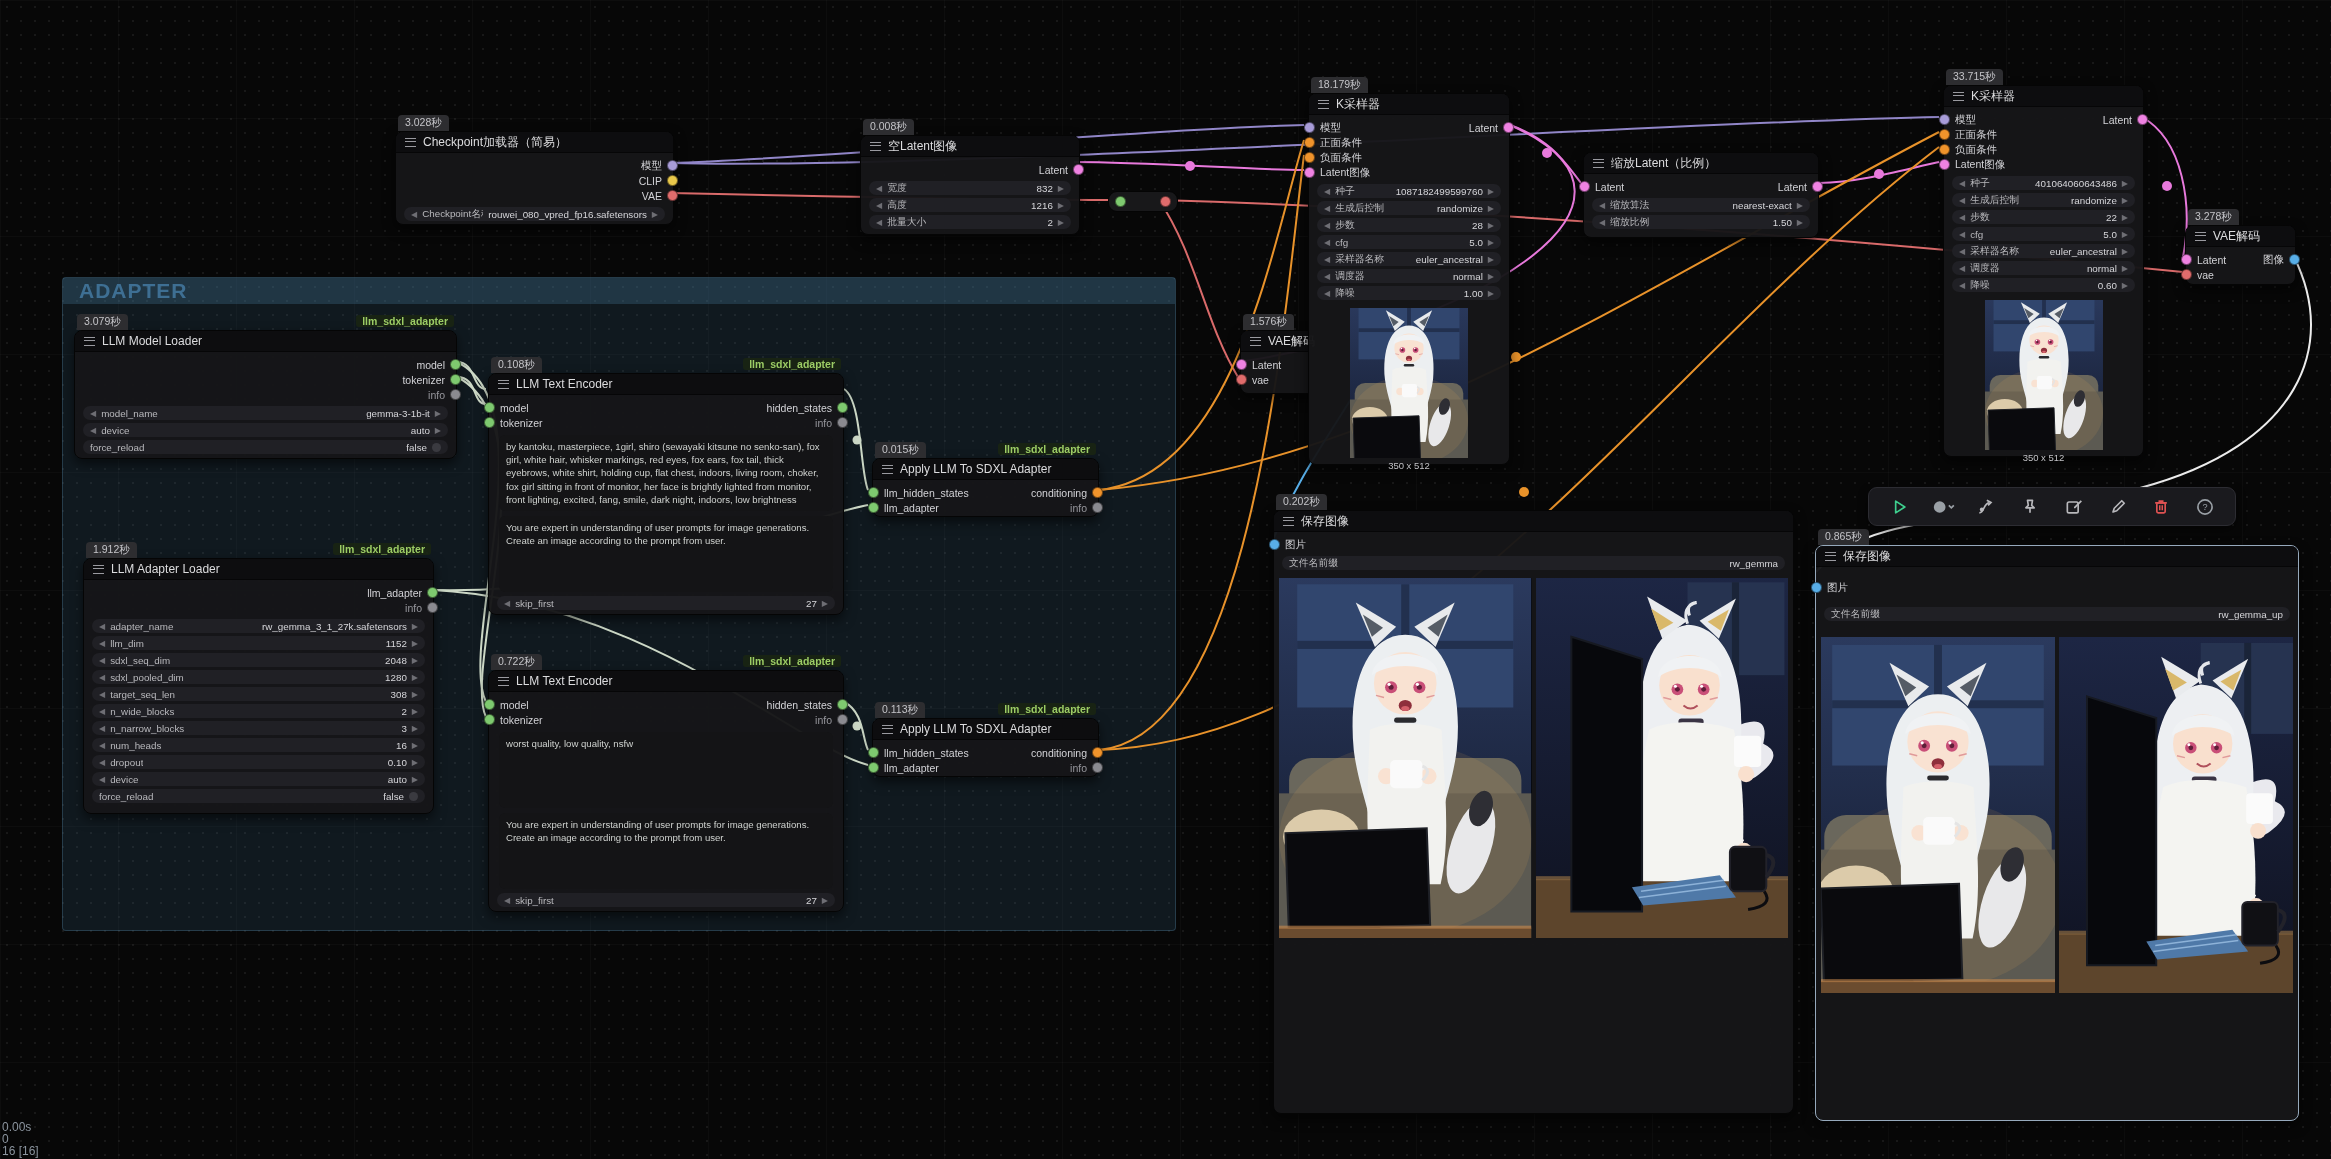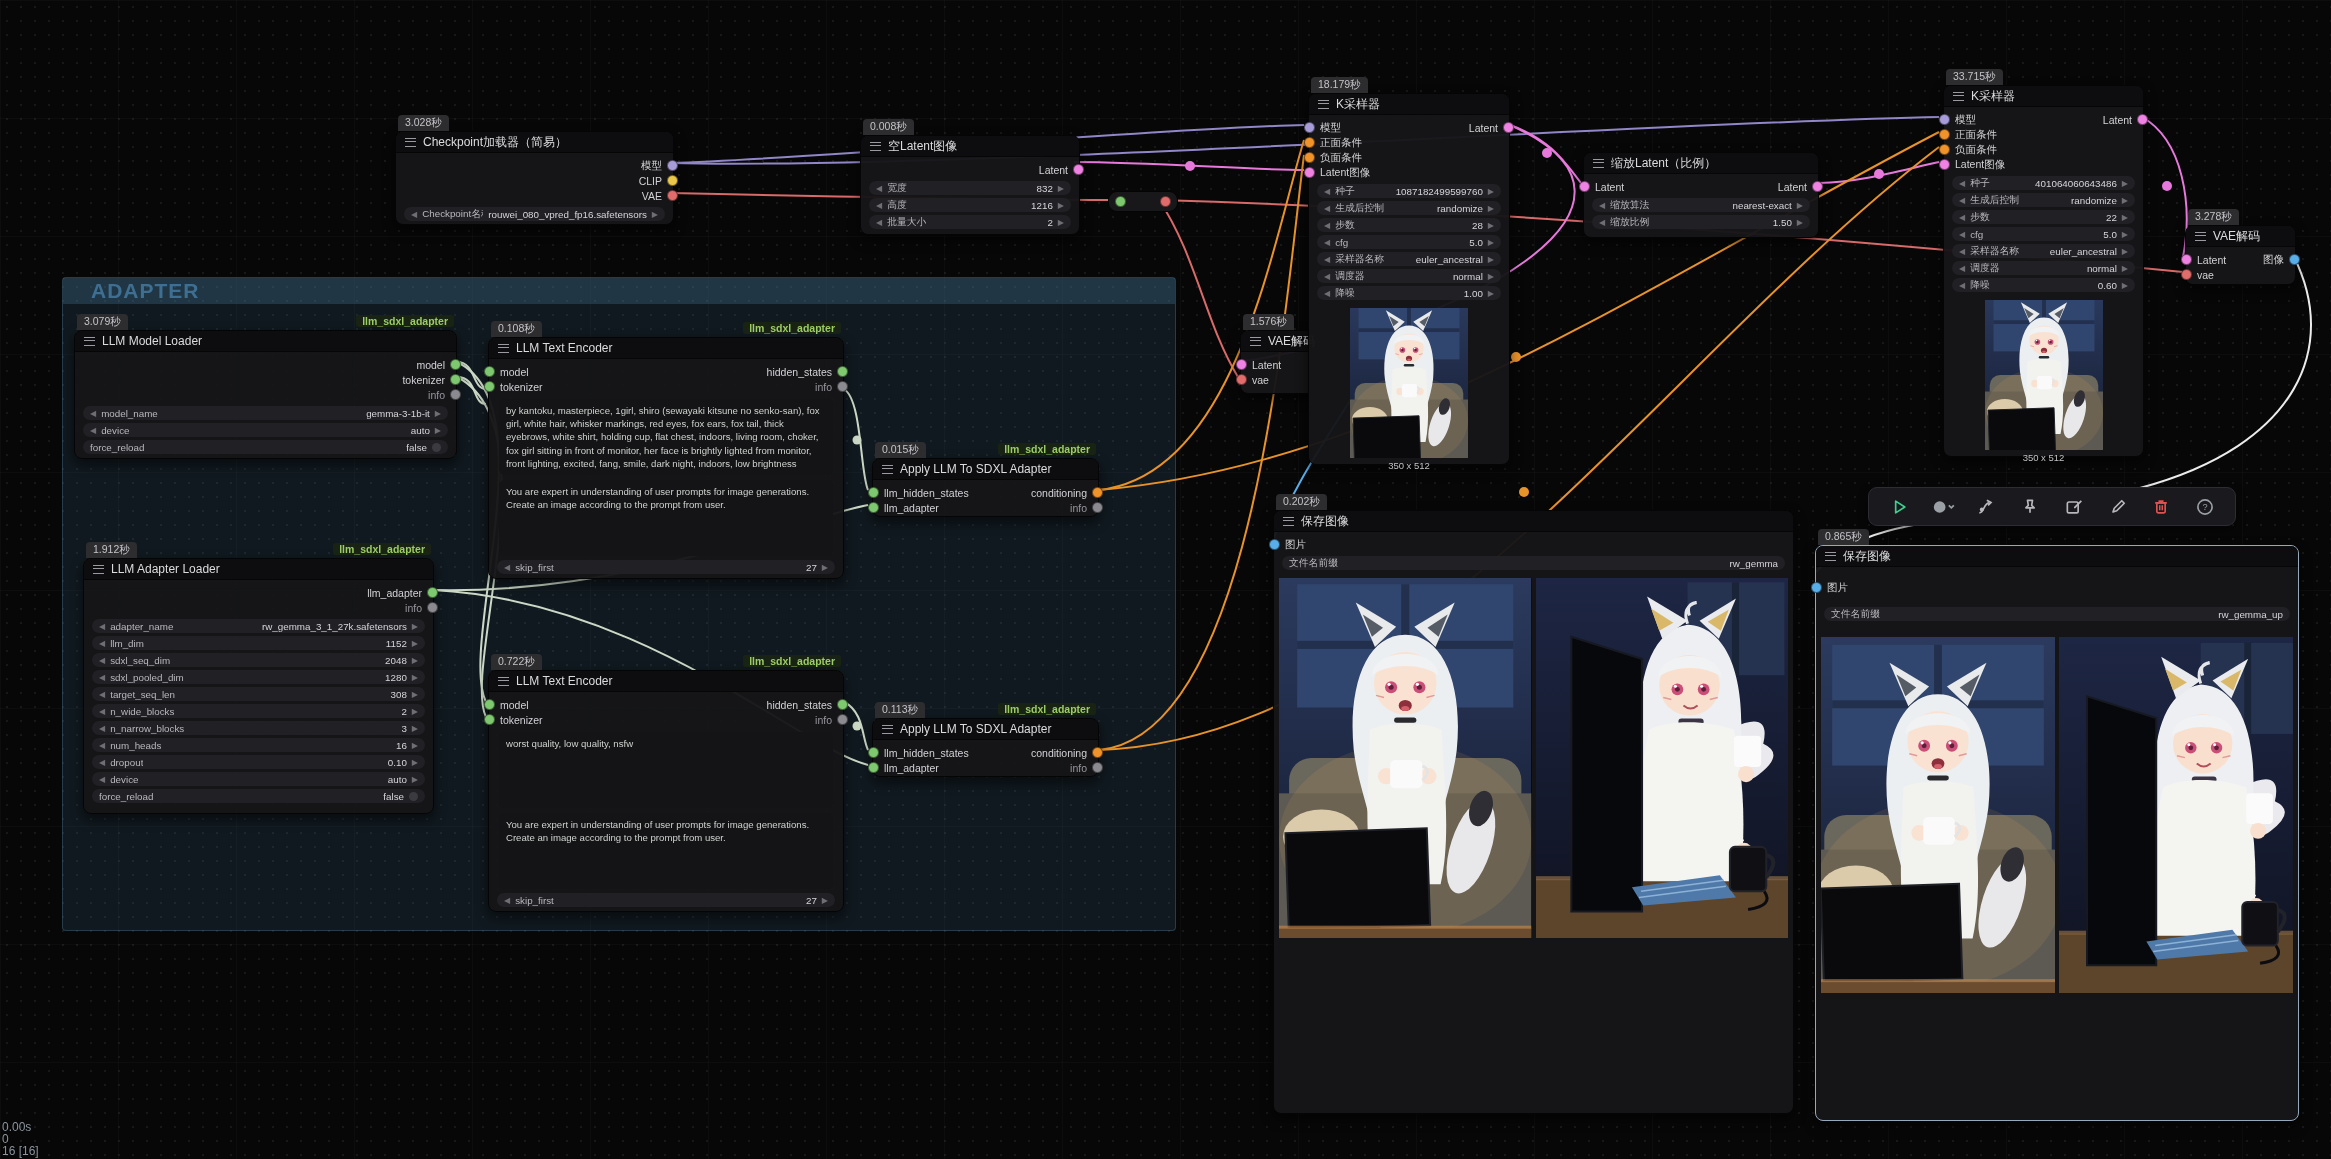--- a/index.html
+++ b/index.html
@@ -7,21 +7,21 @@
     font-family:"Liberation Sans","DejaVu Sans",sans-serif;
     background-color:#070707;
     background-image:
       linear-gradient(rgba(255,255,255,0.025) 1px,transparent 1px),
       linear-gradient(90deg,rgba(255,255,255,0.025) 1px,transparent 1px),
       radial-gradient(circle,#181818 1px,transparent 1.2px);
     background-size:118px 118px,118px 118px,14px 14px;}
   
   .group{position:absolute;z-index:1;background:rgba(56,102,132,0.20);
     border:1px solid rgba(96,152,188,0.28);border-radius:4px;}
-  .ghead{height:26px;background:rgba(70,122,156,0.30);display:flex;align-items:center;padding:0 28px;}
+  .ghead{height:26px;background:rgba(70,122,156,0.30);display:flex;align-items:center;padding:0 16px;}
   .gtitle{font-size:21px;font-weight:bold;color:#3e6f93;letter-spacing:1px;}
   
   #wires{position:absolute;left:0;top:0;z-index:2;pointer-events:none;}
   #wires path{fill:none;stroke-width:2;}
   .w-model{stroke:#9186c8}.w-vae{stroke:#d96a6a}.w-latent{stroke:#e879dc}
   .w-cond{stroke:#e8922a}.w-llm{stroke:#ccd8c6}.w-imgw{stroke:#ececec}.w-imgb{stroke:#58aee8}
   .d-latent{fill:#e879dc}.d-cond{fill:#e8922a}.d-llm{fill:#ccd8c6}
   
   .node{position:absolute;z-index:3;background:rgba(22,22,24,0.97);border:1px solid #050505;
     border-radius:8px;box-shadow:0 5px 12px rgba(0,0,0,0.55);display:flex;flex-direction:column;}
@@ -683,21 +683,21 @@
           <span class="arr">▶</span>
         </div>
         <div class="wrow">
           <span class="wlabel">force_reload</span>
           <span class="wval">false</span>
           <span class="knob"></span>
         </div>
       </div>
   </div>
 
-  <div class="node" style="left:488px;top:337px;width:354px;height:240px">
+  <div class="node" style="left:488px;top:373px;width:354px;height:240px">
     <div class="badge">0.108秒</div>
     <div class="ntag">llm_sdxl_adapter</div>
     <div class="nhead">
         <span class="menu-ic"></span>
         <span class="ntitle">LLM Text Encoder</span>
       </div>
     <div class="ports">
         <div class="prow">
           <span class="pside in">
             <span class="pdot" style="background: rgb(126, 201, 111);"></span>

